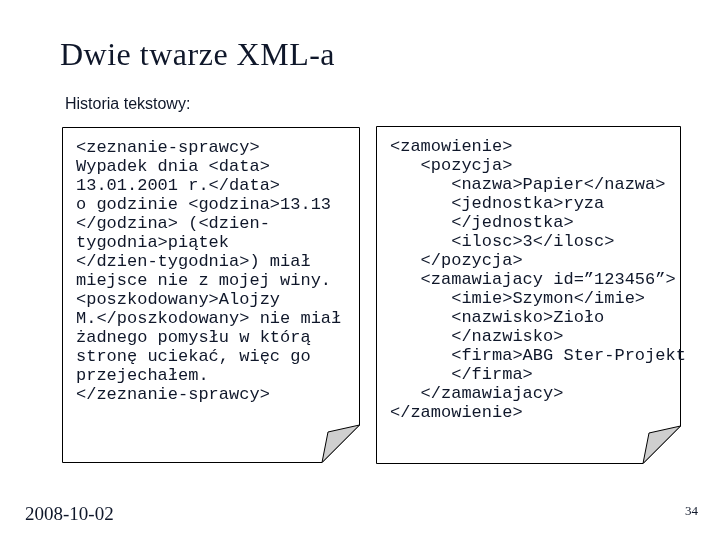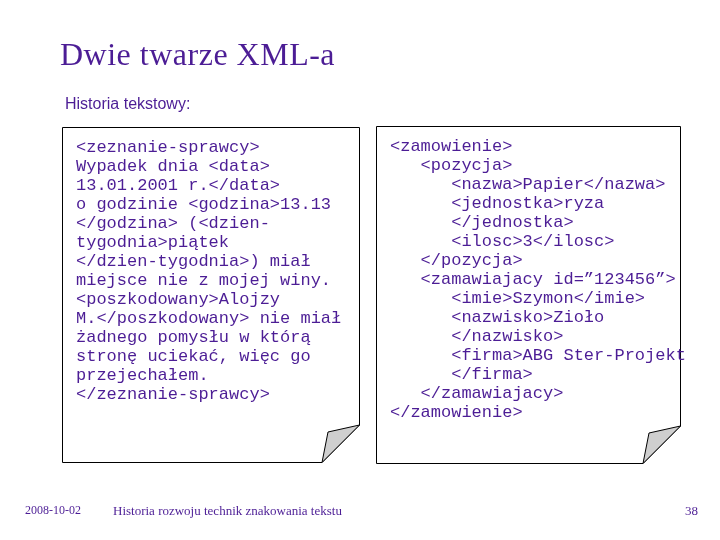--- a/index.html
+++ b/index.html
@@ -7,21 +7,21 @@
     padding: 0;
     background: #888;
   }
   .slide {
     position: relative;
     width: 720px;
     height: 540px;
     background: #ffffff;
     overflow: hidden;
     font-family: "Liberation Sans", sans-serif;
-    color: #4c1d95;
+    color: #0f172a;
   }
   .slide-title {
     position: absolute;
     left: 60px;
     top: 36px;
     font-family: "Liberation Serif", serif;
     font-size: 32px;
     font-weight: normal;
     letter-spacing: 0.5px;
     margin: 0;
@@ -58,21 +58,21 @@
   .box-left  { left: 62px;  top: 127px; width: 298px; height: 336px; }
   .box-right { left: 376px; top: 126px; width: 296px; height: 338px; }
   .box-left  pre { width: 288px; height: 328px; }
   .box-right pre { width: 295px; height: 330px; }
 
   .footer-date {
     position: absolute;
     left: 25px;
     top: 503px;
     font-family: "Liberation Serif", serif;
-    font-size: 12px;
+    font-size: 19px;
     white-space: nowrap;
   }
   .footer-course {
     position: absolute;
     left: 113px;
     top: 503px;
     font-family: "Liberation Serif", serif;
     font-size: 13px;
     white-space: nowrap;
   }
@@ -133,17 +133,16 @@
       &lt;nazwisko&gt;Zioło
       &lt;/nazwisko&gt;
       &lt;firma&gt;ABG Ster-Projekt
       &lt;/firma&gt;
    &lt;/zamawiajacy&gt;
 &lt;/zamowienie&gt;</pre>
   </div>
 
   <div class="footer-date">2008-10-02</div>
 
-  <div class="footer-course">Historia rozwoju technik znakowania tekstu</div>
 
-  <div class="footer-page">38</div>
+  <div class="footer-page">34</div>
 
 </div>
 
 </body></html>

